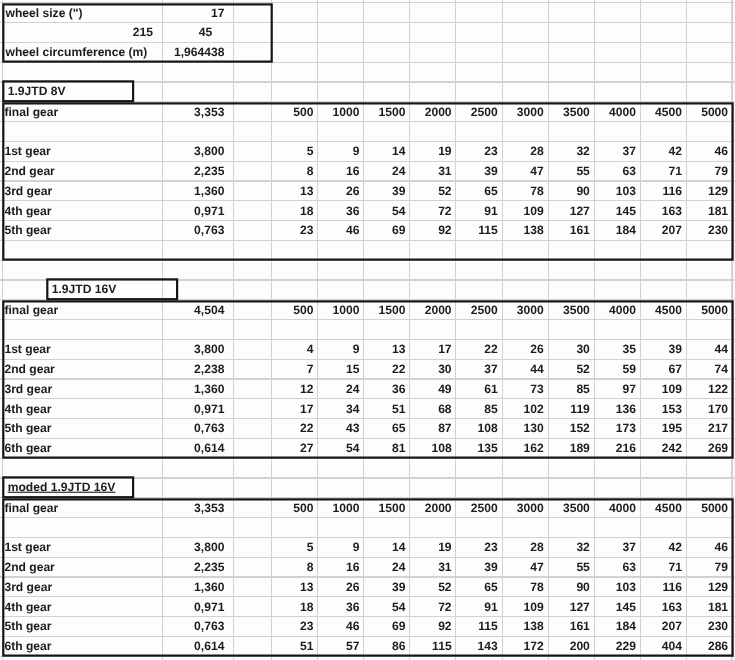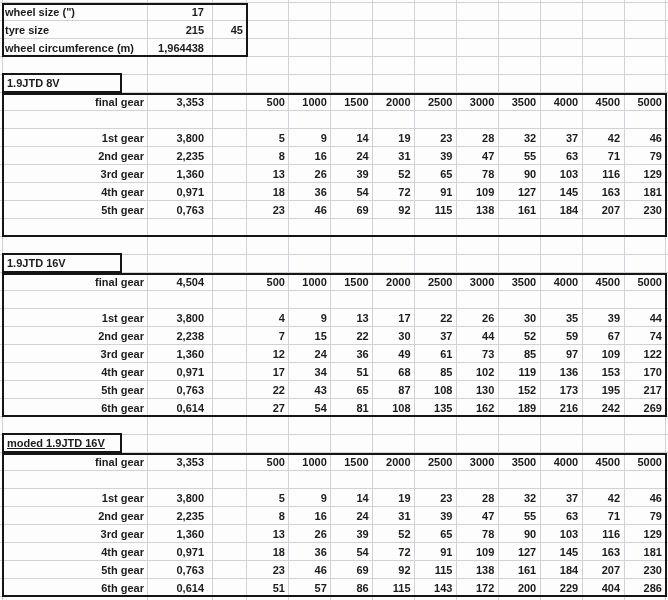--- a/index.html
+++ b/index.html
@@ -27,48 +27,47 @@
         transparent 0 2px, #cfd3d8 2px 3px, transparent 3px 18px);
     font-family:"Liberation Sans", sans-serif;
     font-weight:bold;font-size:11px;color:#1c1c1c;
   }
   .box{position:absolute;box-sizing:border-box;border:2px solid #151515;pointer-events:none;}
   #info-box{left:2px;top:3px;width:246px;height:54px;}
   .title-box{position:absolute;box-sizing:border-box;border:2px solid #151515;
     left:2px;width:120px;height:20px;line-height:16px;padding-left:3px;
     overflow:hidden;white-space:nowrap;}
   #title-0{top:73px;}
-  #title-1{top:253px;}
+  #title-1{top:253px;margin-left:40px;}
   #title-2{top:433px;text-decoration:underline;}
   .table-box{left:2px;width:665px;height:144px;}
   #table-box-0{top:93px;}
   #table-box-1{top:273px;}
   #table-box-2{top:453px;}
   .row{position:absolute;left:4px;height:18px;line-height:18px;display:grid;
     grid-template-columns:144px 65px 34px repeat(10,41.9px);}
   .cell{overflow:hidden;white-space:nowrap;}
-  .cA{text-align:right;padding-right:4px;}
+  .cA{padding-right:4px;}
   .cAl{text-align:left;padding-left:1px;}
   .cB{text-align:right;padding-right:9px;}
-  .cC{text-align:right;padding-right:4px;}
+  .cC{text-align:right;padding-right:20px;}
   .cS{text-align:right;padding-right:4px;}
   .ir0{top:3px;}.ir1{top:21px;}.ir2{top:39px;}
 </style>
 </head>
 <body>
 
 <div id="sheet">
 
   <div class="row ir0">
     <div class="cell cAl">wheel size (")</div>
     <div class="cell cB">17</div>
     <div class="cell cC"></div>
   </div>
   <div class="row ir1">
-    <div class="cell cAl">tyre size</div>
     <div class="cell cB">215</div>
     <div class="cell cC">45</div>
   </div>
   <div class="row ir2">
     <div class="cell cAl">wheel circumference (m)</div>
     <div class="cell cB">1,964438</div>
     <div class="cell cC"></div>
   </div>
 
   <div id="title-0" class="title-box">1.9JTD 8V</div>

